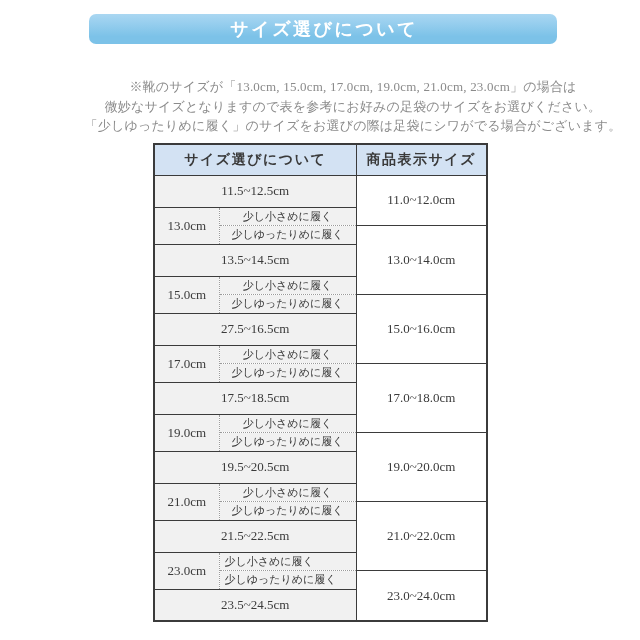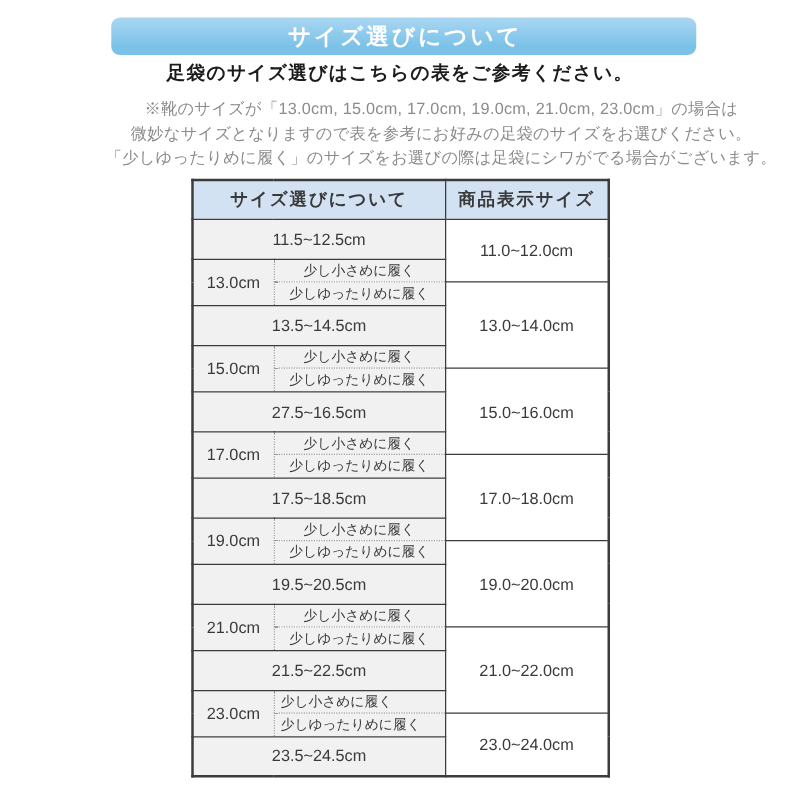--- a/index.html
+++ b/index.html
@@ -13,21 +13,21 @@
     --note: #8b8b8b;
     --text: #3a3a3a;
   }
   html, body { margin: 0; padding: 0; background: #ffffff; }
   .canvas {
     position: relative;
     width: 640px;
     height: 640px;
     background: #ffffff;
     overflow: hidden;
-    font-family: Liberation Sans, sans-serif;
+    font-family: Liberation Serif, serif;
     margin: 0 auto;
   }
   .banner {
     position: absolute;
     left: 89px; top: 14px;
     width: 468px; height: 30px;
     border-radius: 7px;
     background: linear-gradient(180deg, var(--banner-top) 0%, var(--banner-bottom) 75%);
     display: flex; align-items: center; justify-content: center;
   }
@@ -98,21 +98,20 @@
 </style>
 </head>
 <body>
 
 <div class="canvas">
 
   <div class="banner">
     <span class="title">サイズ選びについて</span>
   </div>
 
-  <div class="subtitle">足袋のサイズ選びはこちらの表をご参考ください。</div>
 
   <div class="note">
     <div>※靴のサイズが「13.0cm, 15.0cm, 17.0cm, 19.0cm, 21.0cm, 23.0cm」の場合は</div>
     <div>微妙なサイズとなりますので表を参考にお好みの足袋のサイズをお選びください。</div>
     <div>「少しゆったりめに履く」のサイズをお選びの際は足袋にシワがでる場合がございます。</div>
   </div>
 
   <table class="size-table">
     <colgroup>
         <col class="col-a">

